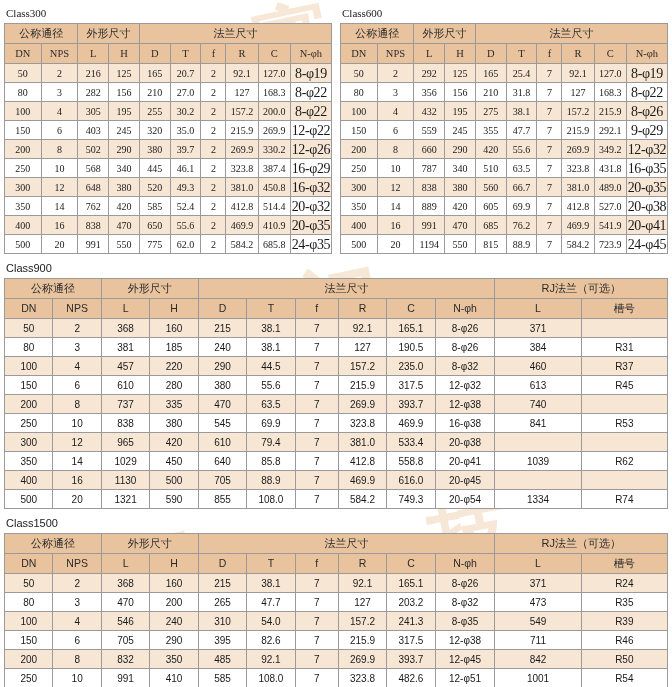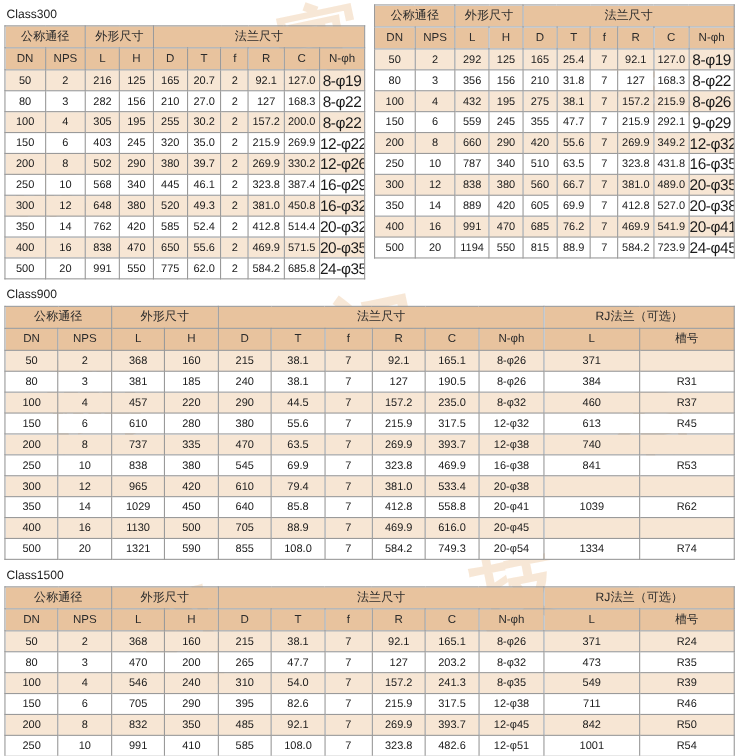--- a/index.html
+++ b/index.html
@@ -33,20 +33,21 @@
   }
   .page {
     position: relative;
     z-index: 2;
     padding: 4px 0 0 0;
   }
 
   .top-row {
     display: flex;
     gap: 0px;
+    font-family: Liberation Serif, serif;
   }
   .top-col {
     width: 336px;
     box-sizing: border-box;
     padding: 0 4px;
   }
   .full-col {
     width: 672px;
     box-sizing: border-box;
     padding: 0 4px;
@@ -246,40 +247,41 @@
             </tr>
             <tr class="odd">
               <td>400</td>
               <td>16</td>
               <td>838</td>
               <td>470</td>
               <td>650</td>
               <td>55.6</td>
               <td>2</td>
               <td>469.9</td>
-              <td>571.5</td>
+              <td>410.9</td>
               <td class="nph">20-φ35</td>
             </tr>
             <tr class="even">
               <td>500</td>
               <td>20</td>
               <td>991</td>
               <td>550</td>
               <td>775</td>
               <td>62.0</td>
               <td>2</td>
               <td>584.2</td>
               <td>685.8</td>
               <td class="nph">24-φ35</td>
             </tr>
           </tbody>
       </table>
     </div>
 
     <div class="top-col">
+      <div class="tbl-title">Class600</div>
       <table class="dim small-tbl">
         <colgroup>
           <col style="width:12.5%">
             <col style="width:12.5%">
             <col style="width:10.5%">
             <col style="width:10.5%">
           <col style="width:10.5%">
             <col style="width:10.5%">
             <col style="width:8.5%">
             <col style="width:11%">

